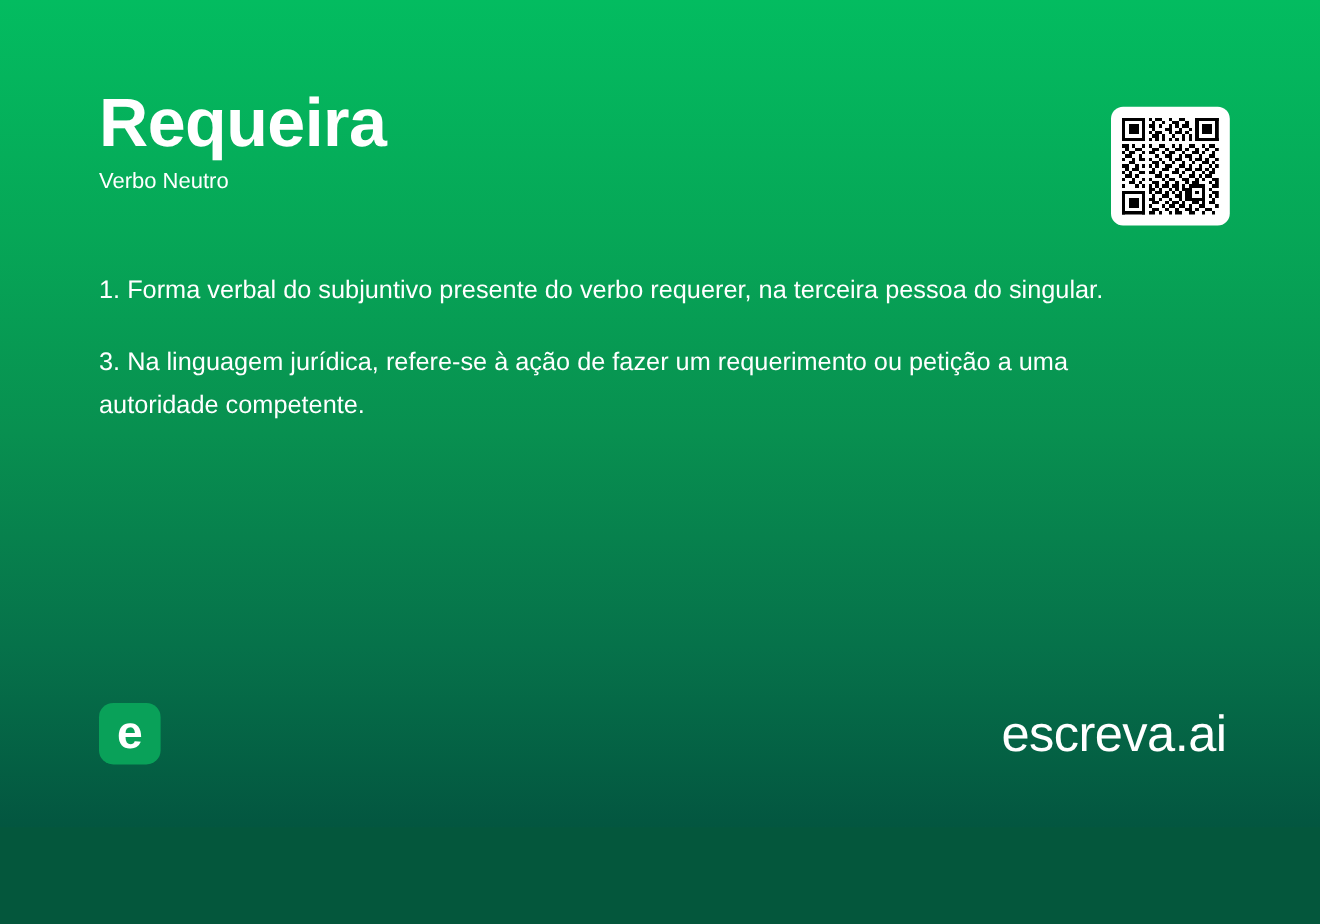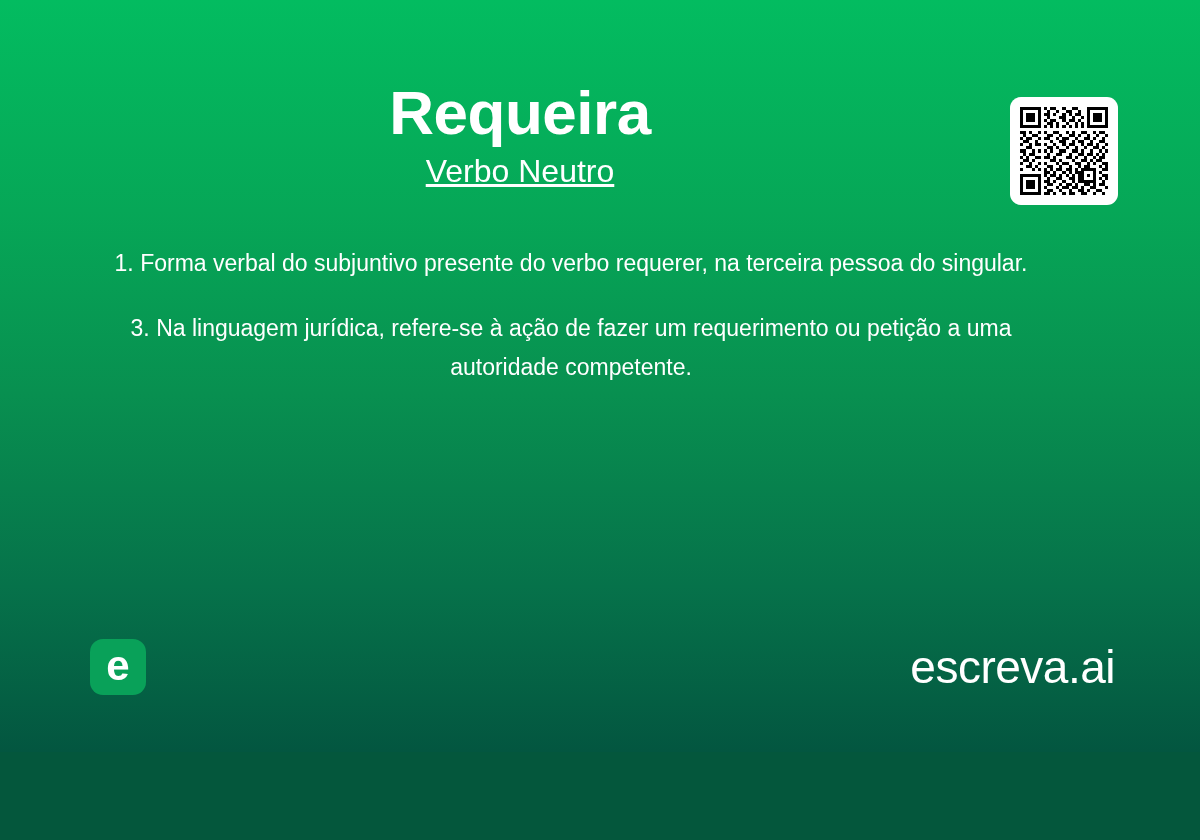--- a/index.html
+++ b/index.html
@@ -14,45 +14,43 @@
     font-family: "Liberation Sans", sans-serif;
   }
 
   .card {
     position: relative;
     width: 1200px;
     height: 752px;
     box-sizing: border-box;
     background: linear-gradient(180deg, #03bc60 0%, #06a757 28%, #089050 52%, #06724a 78%, #035640 100%);
     overflow: hidden;
-    text-align: center;
   }
 
   
   .header {
     position: absolute;
     left: 90px;
     top: 82px;
     width: 860px;
   }
   .word-title {
     margin: 0;
     font-size: 62px;
     font-weight: 800;
     line-height: 1.0;
     letter-spacing: -0.5px;
     color: #ffffff;
   }
   .word-class {
     margin: 10px 0 0 0;
-    font-size: 32px;
+    font-size: 20px;
     font-weight: 400;
     line-height: 1.1;
     color: #ffffff;
-    text-decoration: underline;
   }
 
   
   .qr-panel {
     position: absolute;
     right: 82px;
     top: 97px;
     width: 108px;
     height: 108px;
     background: #ffffff;

